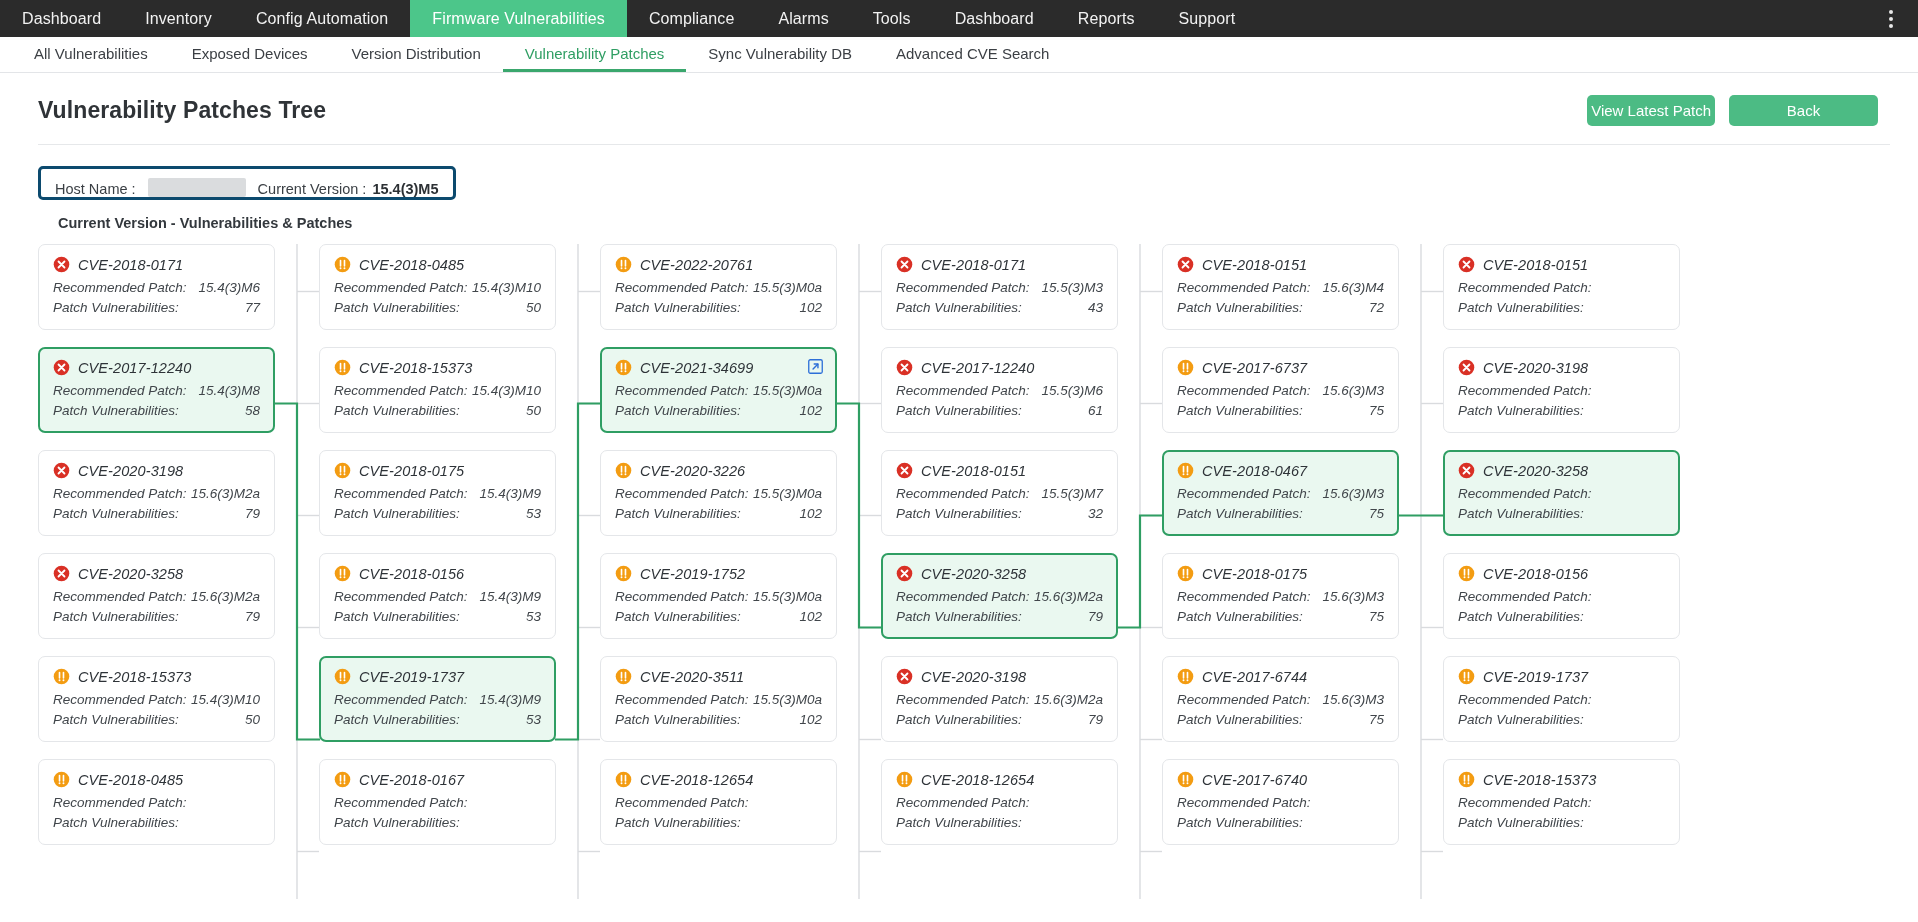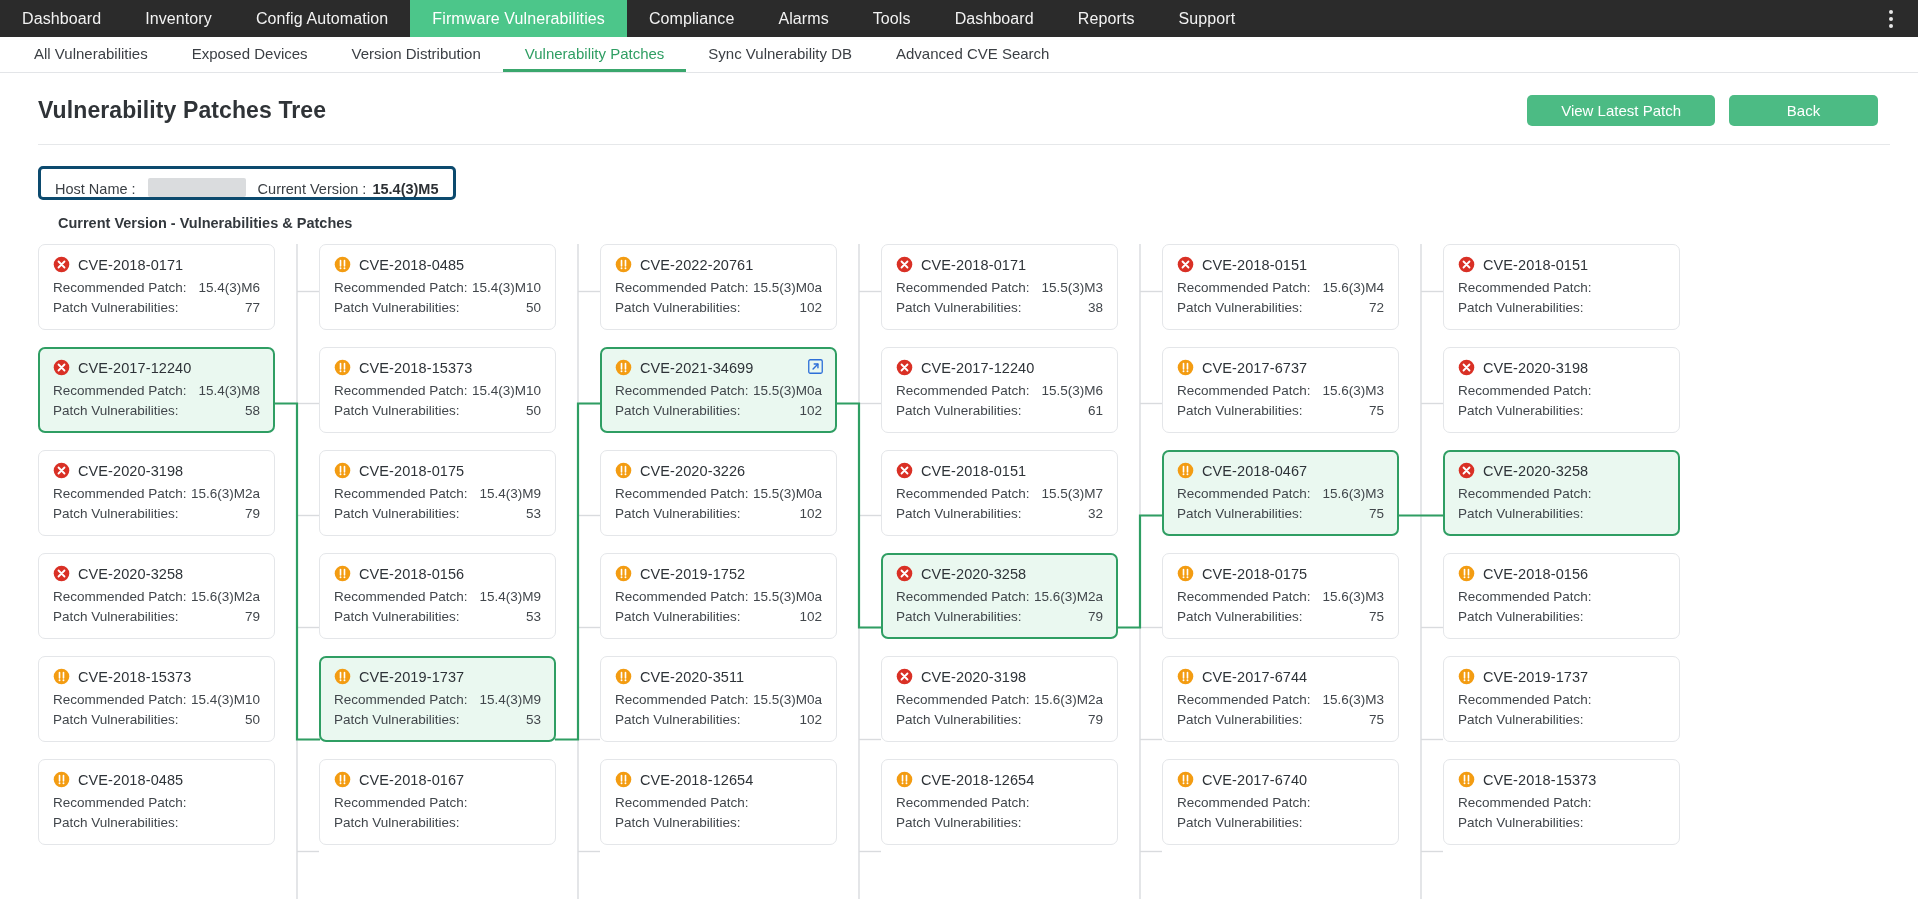--- a/index.html
+++ b/index.html
@@ -65,21 +65,21 @@
   .page-head {
     display: flex; align-items: center; justify-content: space-between;
     padding: 22px 28px 0 38px;
   }
   .page-title { font-size: 23px; color: #2f3337; font-weight: 700; letter-spacing: .1px; }
   .head-buttons { display: flex; gap: 14px; padding-right: 12px; }
   .btn {
     background: #4cbb84; color: #fff;
     border: none; border-radius: 5px;
     font-size: 15px; font-family: inherit;
-    padding: 0 34px; height: 31px;
+    padding: 0 4px; height: 31px;
     cursor: pointer; white-space: nowrap;
   }
   .btn-back { width: 149px; text-align: center; }
   .divider { height: 1px; background: #e6e8ea; margin: 18px 28px 0 38px; }
 
   .hostbar-wrap { padding: 21px 0 0 38px; }
   .hostbar {
     display: inline-flex; align-items: flex-end;
     border: 3px solid #0c4a6e; border-radius: 5px;
     height: 34px; padding: 0 14px; gap: 6px;
@@ -110,20 +110,21 @@
   .col-cards { display: flex; flex-direction: column; gap: 17px; }
 
   .card {
     width: 237px;
     background: #ffffff;
     border: 1px solid #e4e6e9;
     border-radius: 7px;
     padding: 11px 14px 12px 14px;
     position: relative;
     cursor: pointer;
+    font-style: italic;
   }
   .card.sel { border: 2px solid #2f9e63; background: #eaf8f0; padding: 10px 13px 11px 13px; }
 
   .card-title { display: flex; align-items: center; gap: 8px; margin-bottom: 5px; }
   .sev { width: 17px; height: 17px; flex: 0 0 17px; border-radius: 50%; position: relative; }
   .sev svg { display: block; width: 17px; height: 17px; }
   .cve { font-size: 14.5px; color: #2e3338; letter-spacing: .1px; white-space: nowrap; }
   .row {
     display: flex; justify-content: space-between; align-items: baseline;
     font-size: 13.5px; color: #41464b; line-height: 19.5px;
@@ -641,21 +642,21 @@
                   </svg>
                 </span>
                 <span class="cve">CVE-2018-0171</span>
               </div>
               <div class="row">
                 <span class="k">Recommended Patch:</span>
                 <span class="v">15.5(3)M3</span>
               </div>
               <div class="row">
                 <span class="k">Patch Vulnerabilities:</span>
-                <span class="v">38</span>
+                <span class="v">43</span>
               </div>
             </div>
             <div class="card">
               <div class="card-title">
                 <span class="sev">
                   <svg viewBox="0 0 24 24" aria-hidden="true">
                     <circle cx="12" cy="12" r="11" fill="#d93025"></circle>
                     <path d="M7.8 7.8 L16.2 16.2 M16.2 7.8 L7.8 16.2" stroke="#fff" stroke-width="2.6" stroke-linecap="round"></path>
                   </svg>
                 </span>

